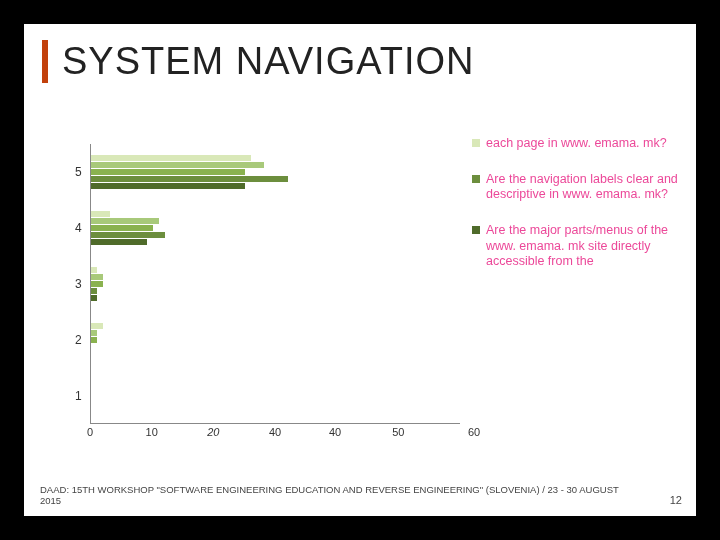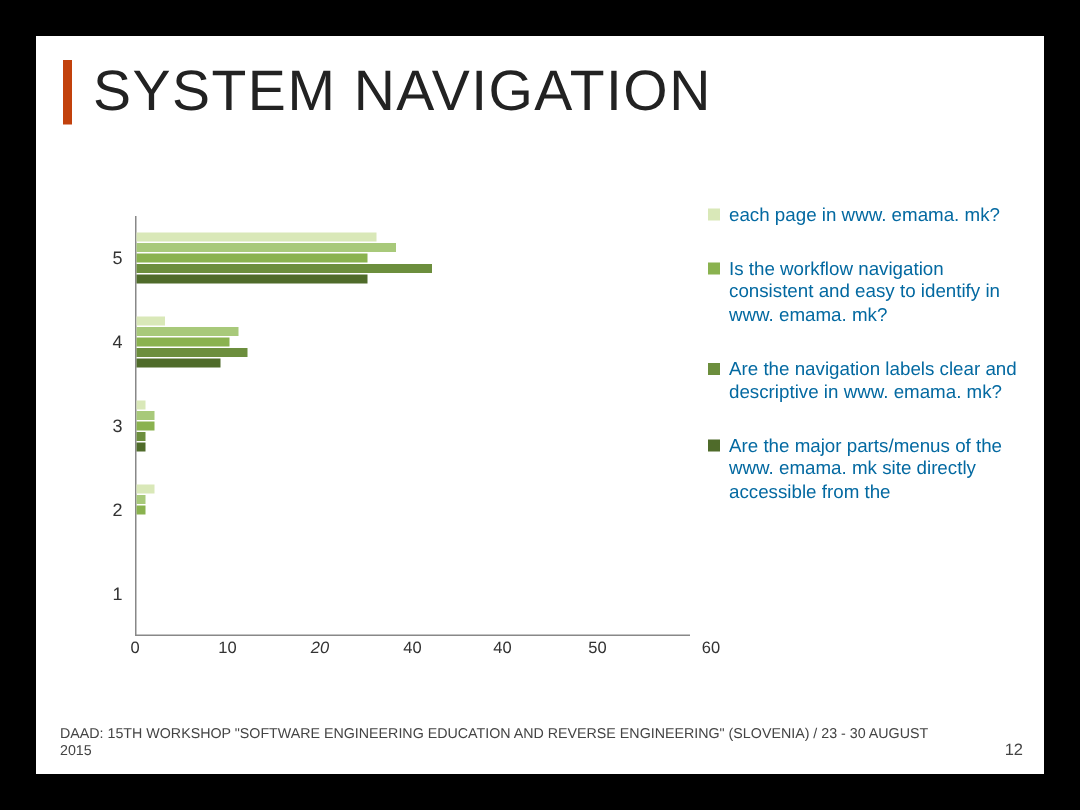--- a/index.html
+++ b/index.html
@@ -59,21 +59,21 @@
     position: absolute;
     font-size: 11px;
     color: #333;
     transform: translateX(-50%);
   }
   .legend {
     position: absolute;
     top: 112px; left: 448px;
     width: 216px;
     font-size: 12.5px;
-    color: #0369a1;
+    color: #ec4899;
     line-height: 1.25;
   }
   .legend-item {
     display: flex;
     align-items: flex-start;
     gap: 6px;
     margin-bottom: 20px;
   }
   .swatch {
     flex: 0 0 8px;
@@ -155,24 +155,20 @@
         <span class="xtick" style="left: 370px; padding-left: 28px;">60</span>
       </div>
   </div>
 
   <div class="legend">
     <div class="legend-item">
       <span class="swatch sw0"></span>
       <span>each page in www. emama. mk?</span>
     </div>
     <div class="legend-item">
-      <span class="swatch sw2"></span>
-      <span>Is the workflow navigation consistent and easy to identify in www. emama. mk?</span>
-    </div>
-    <div class="legend-item">
       <span class="swatch sw3"></span>
       <span>Are the navigation labels clear and descriptive in www. emama. mk?</span>
     </div>
     <div class="legend-item">
       <span class="swatch sw4"></span>
       <span>Are the major parts/menus of the www. emama. mk site directly accessible from the</span>
     </div>
   </div>
 
   <div class="footer">DAAD: 15TH WORKSHOP "SOFTWARE ENGINEERING EDUCATION AND REVERSE ENGINEERING" (SLOVENIA) / 23 - 30 AUGUST 2015</div>

